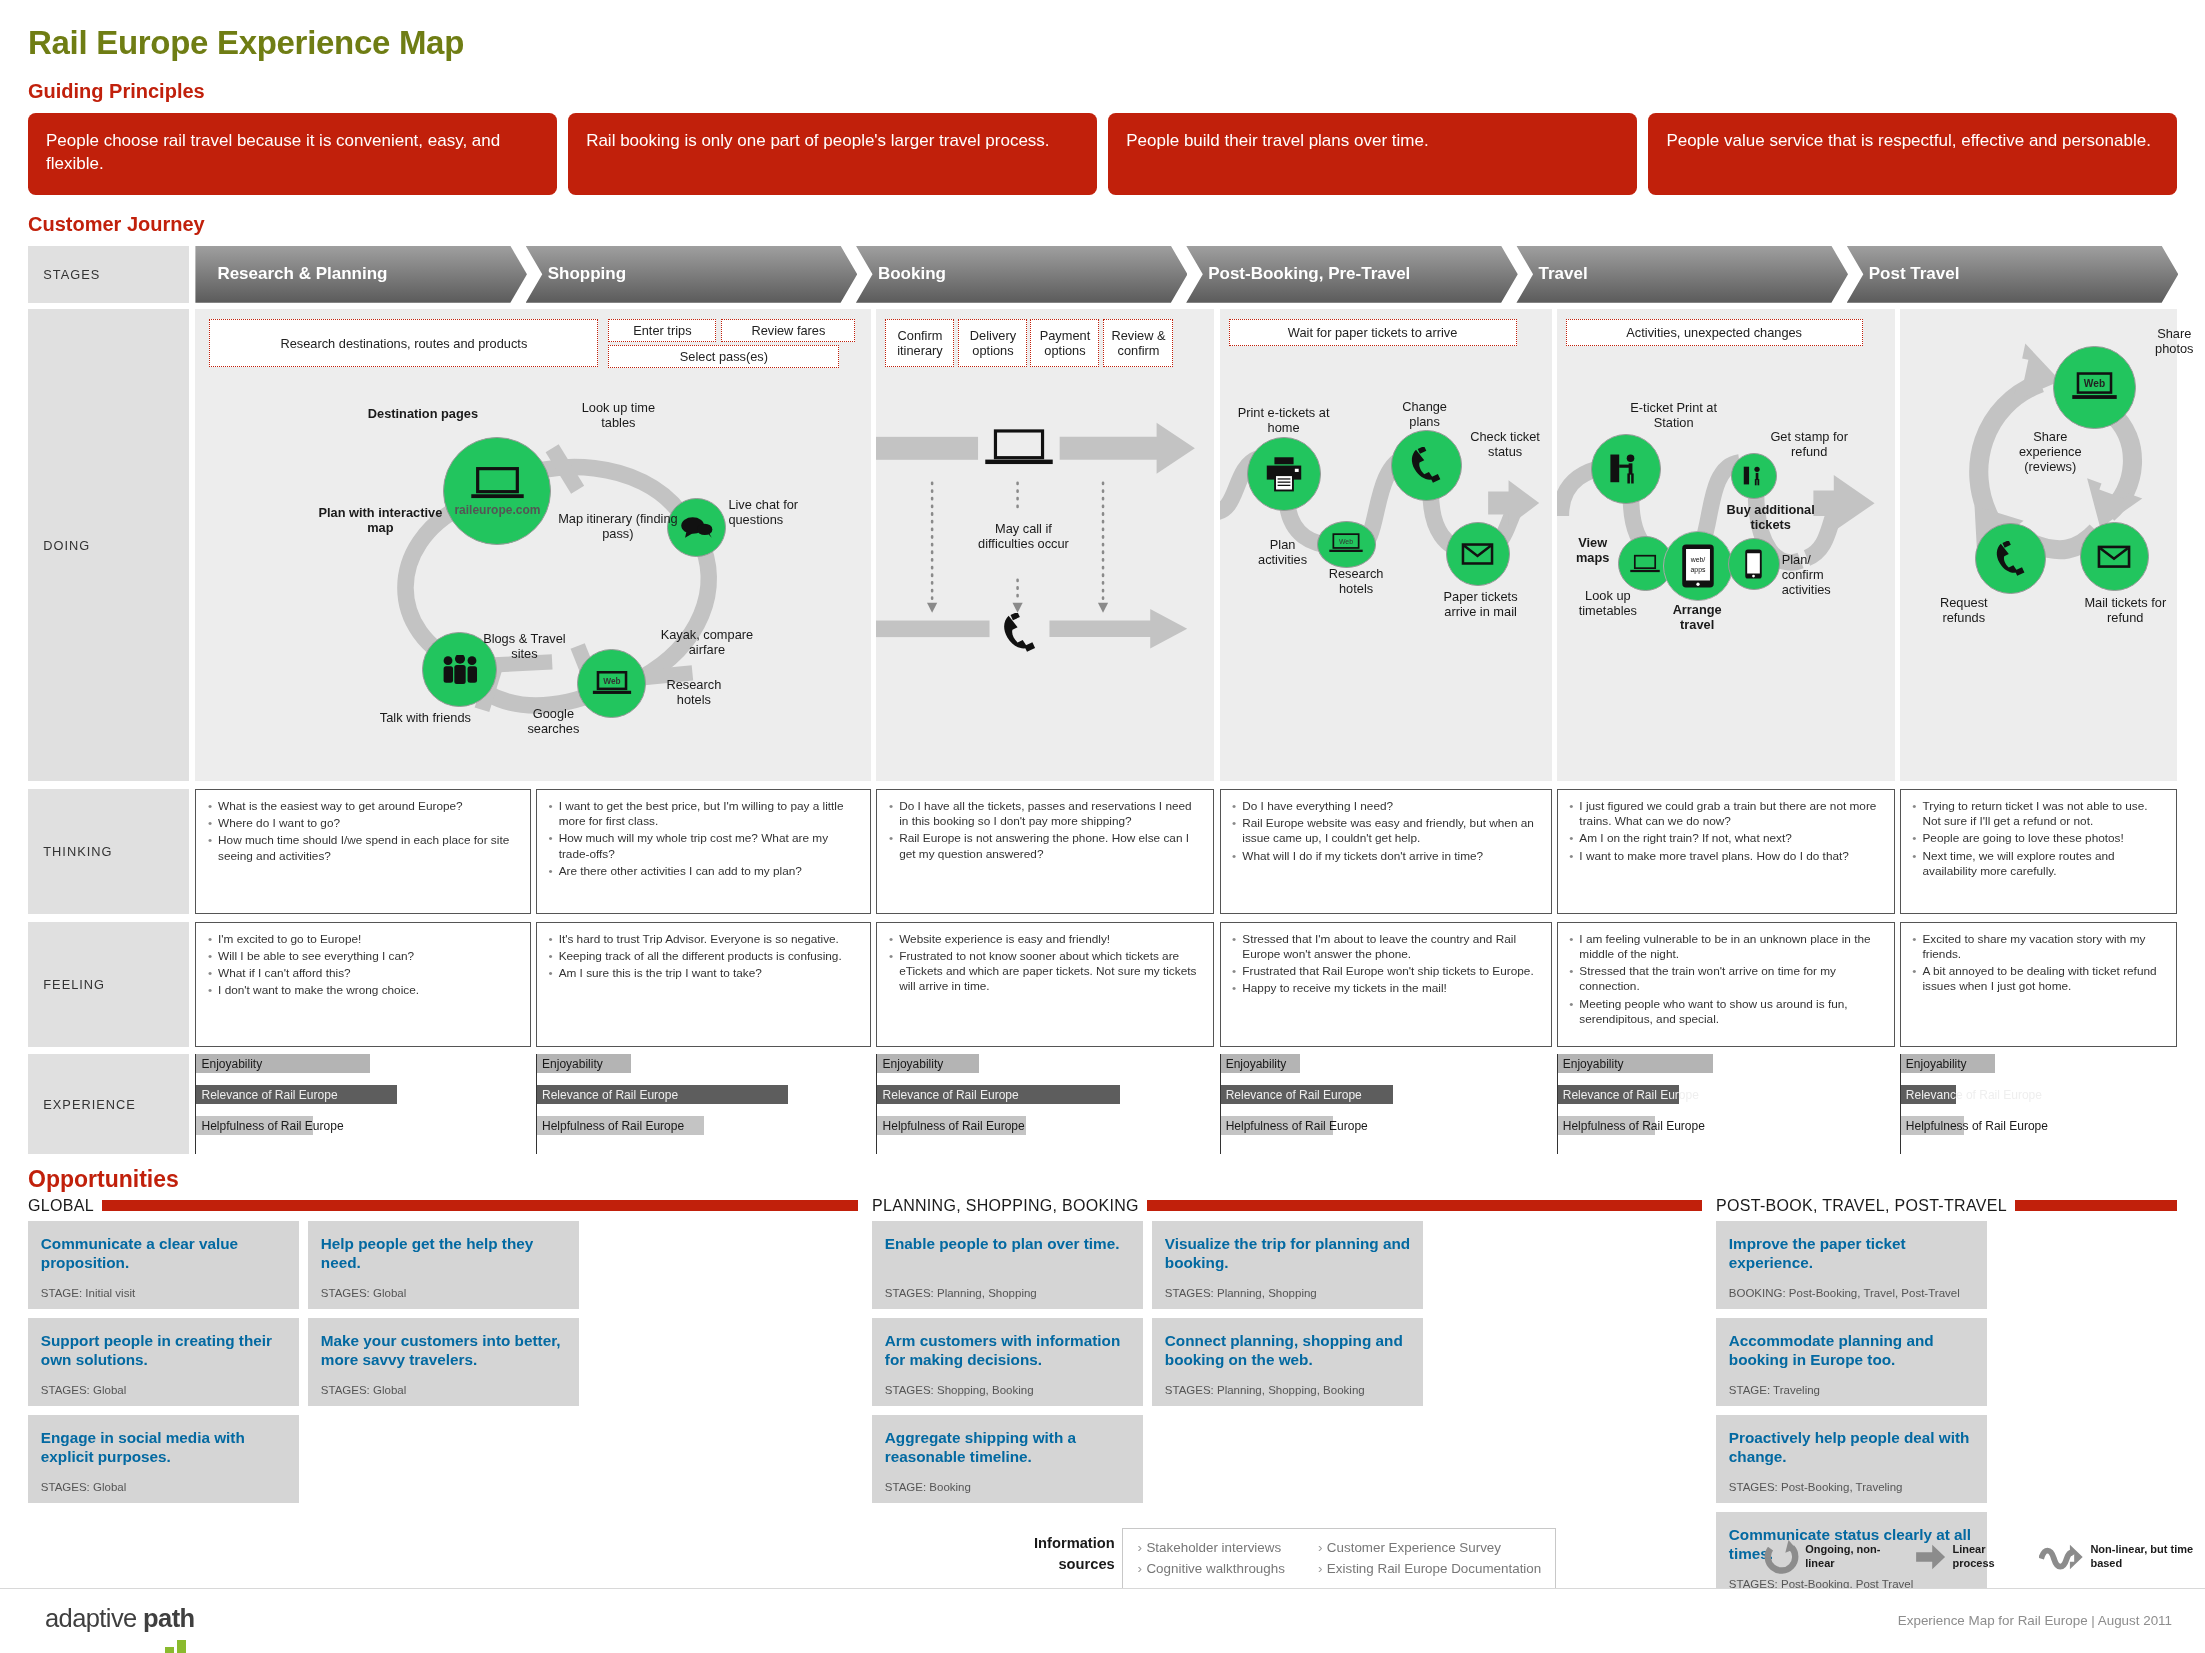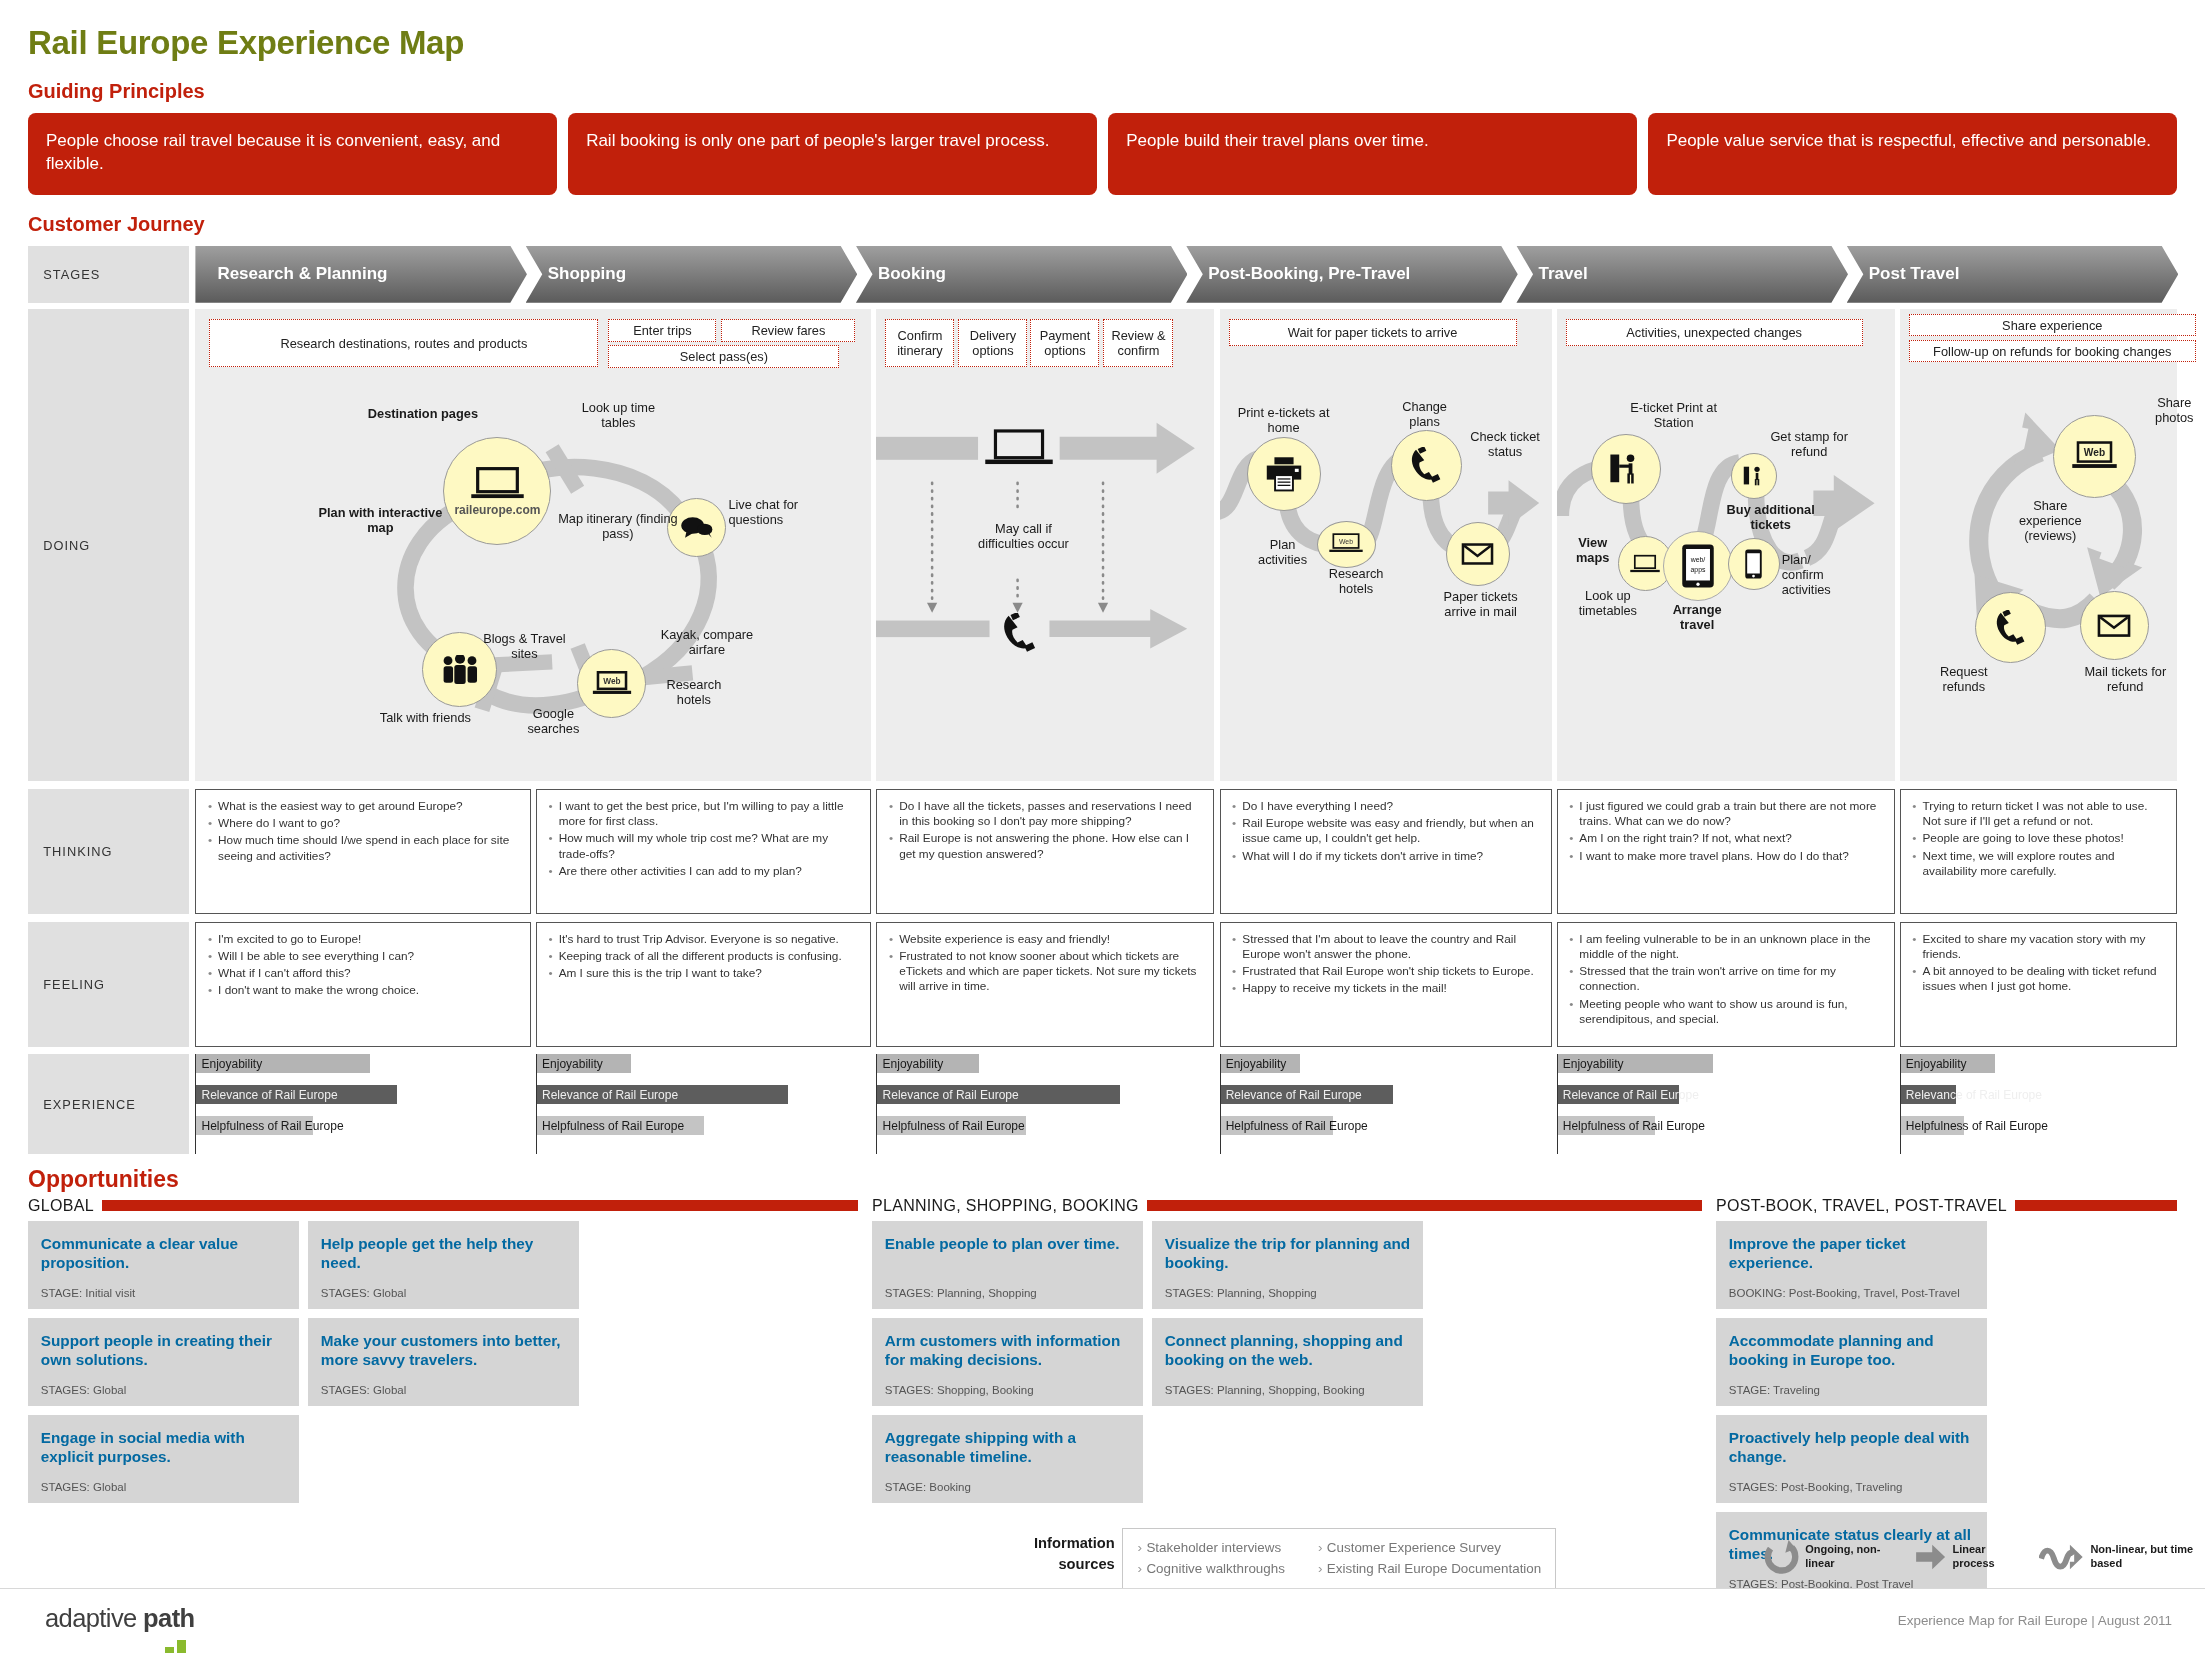--- a/index.html
+++ b/index.html
@@ -42,21 +42,21 @@
   .doing-col.c4 { flex:0 0 338px; }
   .doing-col.c5 { flex:1; }
 
   .tasks { position:relative; height:69px; padding:11.5px 14px 0 14px; }
   .task-box { border:1.3px dotted #c1200b; background:#fff; font-size:12.8px; color:#222;
               display:flex; align-items:center; justify-content:center; text-align:center;
               position:absolute; line-height:1.2; padding:1.9px 3.8px; }
 
   .canvas { position:relative; }
 
-  .node { position:absolute; border-radius:50%; background:#fef9c3; border:1.3px solid #999;
+  .node { position:absolute; border-radius:50%; background:#22c55e; border:1.3px solid #999;
           display:flex; align-items:center; justify-content:center; flex-direction:column; }
   .nodelabel { position:absolute; font-size:12.8px; color:#1a1a1a; text-align:center; line-height:1.15; }
   .nodelabel.b { font-weight:bold; }
 
   
   .cards-band { display:flex; flex:1; gap:5.1px; }
   .cardcol { background:#fff; border:0.6px solid #555; padding:9px 10.2px; }
   .cardcol.c2 { flex:0 0 338px; }
   .cardcol.c3 { flex:0 0 332px; }
   .cardcol.c4 { flex:0 0 338px; }
@@ -397,24 +397,20 @@
             <div class="nodelabel" style="left:211px; top:52px; width:83px;">Get stamp for refund</div>
             <div class="nodelabel b" style="left:9px; top:158px; width:54px;">View maps</div>
             <div class="nodelabel b" style="left:160px; top:125px; width:108px;">Buy additional tickets</div>
             <div class="nodelabel" style="left:7.7px; top:211px; width:87px;">Look up timetables</div>
             <div class="nodelabel b" style="left:103px; top:225px; width:75px;">Arrange travel</div>
             <div class="nodelabel" style="left:225px; top:175px; width:71px; text-align:left;">Plan/ confirm activities</div>
           </div>
         </div>
 
         <div class="doing-col c5">
-          <div class="tasks">
-            <div class="task-box" style="left:9px; top:5.1px; width:287px; height:22px;">Share experience</div>
-            <div class="task-box" style="left:9px; top:31px; width:287px; height:22px;">Follow-up on refunds for booking changes</div>
-          </div>
           <div class="canvas" style="height:383px;">
             <svg width="332" height="383" style="position:absolute;left:0;top:0;" viewBox="0 0 520 600">
               <path d="M142 330 C100 250, 130 150, 220 116" stroke="#c3c3c3" stroke-width="30" fill="none"></path>
               <path d="M186 60 L252 106 L186 152 L186 128 L196 128 L196 84 L186 84 Z" fill="#c3c3c3" transform="rotate(12 219 106)"></path>
               <path d="M330 162 C380 206, 372 282, 326 320" stroke="#c3c3c3" stroke-width="30" fill="none"></path>
               <path d="M292 266 L358 312 L292 358 L292 334 L302 334 L302 290 L292 290 Z" fill="#c3c3c3" transform="rotate(110 325 312)"></path>
               <path d="M208 368 C250 384, 278 380, 308 348" stroke="#c3c3c3" stroke-width="30" fill="none"></path>
               <path d="M104 288 L170 334 L104 380 L104 356 L114 356 L114 312 L104 312 Z" fill="#c3c3c3" transform="rotate(232 137 334)"></path>
             </svg>
 

